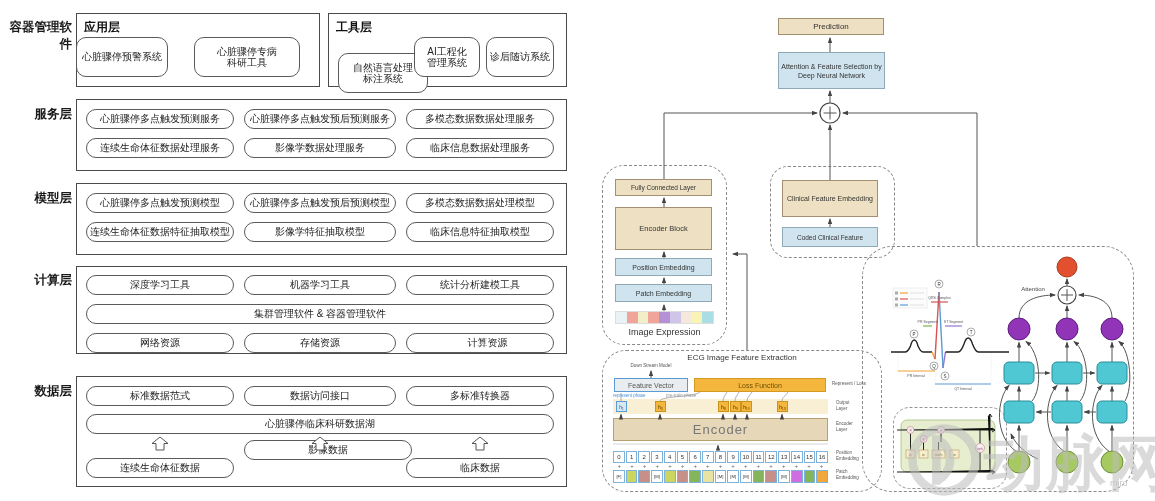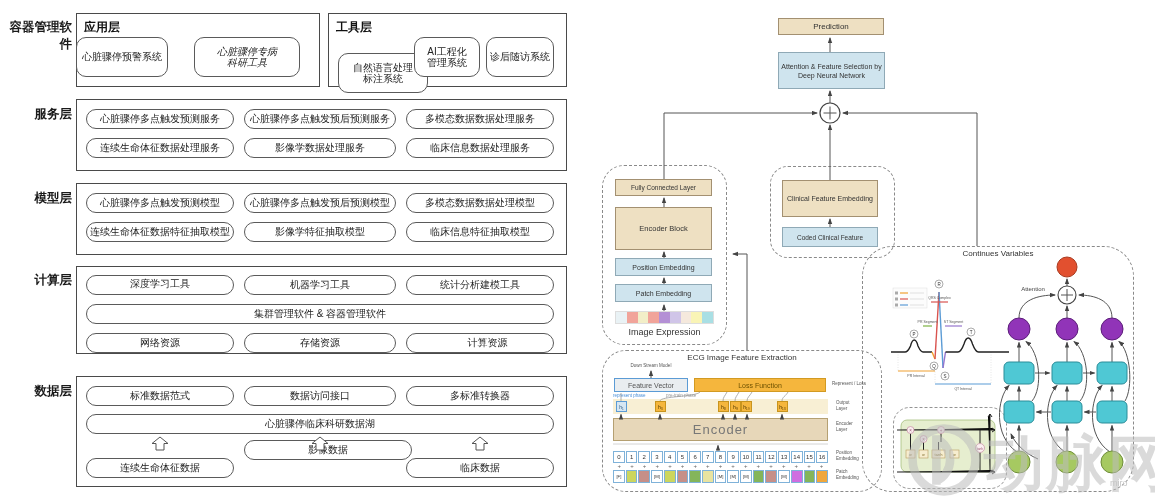--- a/index.html
+++ b/index.html
@@ -147,21 +147,20 @@
       <div class="pcell mcell">[M]</div>
       <div class="pcell" style="background: rgb(207, 110, 224);"></div>
       <div class="pcell" style="background: rgb(132, 181, 90);"></div>
       <div class="pcell" style="background: rgb(240, 167, 60);"></div>
     </div>
   <div class="sideLbl" style="left:836px;top:450px;width:30px">Position
 Embedding</div>
   <div class="sideLbl" style="left:836px;top:469px;width:30px">Patch
 Embedding</div>
 
-  <div class="cap" style="left:862px;top:249px;width:272px;font-size:8px">Continues Variables</div>
   <div class="cap" style="left:1008px;top:286px;width:50px;font-size:6px;color:#444">Attention</div>
 
   <svg style="position:absolute;left:888px;top:276px" width="126" height="120" viewBox="0 0 126 120">
     <rect x="5" y="12" width="34" height="20" fill="#fcfcfc" stroke="#ddd" stroke-width="0.5"></rect>
     <g stroke-width="1.2">
       <rect x="7" y="15.5" width="3" height="3" fill="#aaa"></rect>
         <line x1="12" y1="17" x2="20" y2="17" stroke="#f0a030"></line>
         <line x1="22" y1="17" x2="36" y2="17" stroke="#ccc" stroke-width="0.6"></line>
       <rect x="7" y="21.5" width="3" height="3" fill="#aaa"></rect>
         <line x1="12" y1="23" x2="20" y2="23" stroke="#d9534f"></line>
@@ -350,21 +349,21 @@
   <div class="miro" style="left:486px;top:478px">miro</div>
   <div class="miro" style="left:1110px;top:478px">miro</div>
 <div class="llabel" style="left: 0px; top: 19px;">容器管理软件</div>
     <div class="llabel" style="left: 0px; top: 106px;">服务层</div>
     <div class="llabel" style="left: 0px; top: 190px;">模型层</div>
     <div class="llabel" style="left: 0px; top: 272px;">计算层</div>
     <div class="llabel" style="left: 0px; top: 383px;">数据层</div>
     <div class="sect" style="left: 76px; top: 13px; width: 244px; height: 74px;"></div>
     <div class="gtitle" style="left: 84px; top: 19px;">应用层</div>
     <div class="rbox" style="left: 76px; top: 37px; width: 92px; height: 40px;">心脏骤停预警系统</div>
-    <div class="rbox" style="left: 194px; top: 37px; width: 106px; height: 40px; font-style: italic;">心脏骤停专病
+    <div class="rbox" style="left: 194px; top: 37px; width: 106px; height: 40px;">心脏骤停专病
 科研工具</div>
     <div class="sect" style="left: 328px; top: 13px; width: 239px; height: 74px;"></div>
     <div class="gtitle" style="left: 336px; top: 19px;">工具层</div>
     <div class="rbox" style="left: 338px; top: 37px; width: 90px; height: 40px; margin-top: 16px;">自然语言处理
 标注系统</div>
     <div class="rbox" style="left: 414px; top: 37px; width: 66px; height: 40px;">AI工程化
 管理系统</div>
     <div class="rbox" style="left: 486px; top: 37px; width: 68px; height: 40px;">诊后随访系统</div>
     <div class="sect" style="left: 76px; top: 99px; width: 491px; height: 72px;"></div>
     <div class="rbox" style="left: 86px; top: 109px; width: 148px; height: 20px;">心脏骤停多点触发预测服务</div>
@@ -374,21 +373,21 @@
     <div class="rbox" style="left: 244px; top: 138px; width: 152px; height: 20px;">影像学数据处理服务</div>
     <div class="rbox" style="left: 406px; top: 138px; width: 148px; height: 20px;">临床信息数据处理服务</div>
     <div class="sect" style="left: 76px; top: 183px; width: 491px; height: 72px;"></div>
     <div class="rbox" style="left: 86px; top: 193px; width: 148px; height: 20px;">心脏骤停多点触发预测模型</div>
     <div class="rbox" style="left: 244px; top: 193px; width: 152px; height: 20px;">心脏骤停多点触发预后预测模型</div>
     <div class="rbox" style="left: 406px; top: 193px; width: 148px; height: 20px;">多模态数据数据处理模型</div>
     <div class="rbox" style="left: 86px; top: 222px; width: 148px; height: 20px;">连续生命体征数据特征抽取模型</div>
     <div class="rbox" style="left: 244px; top: 222px; width: 152px; height: 20px; border-radius: 10px;">影像学特征抽取模型</div>
     <div class="rbox" style="left: 406px; top: 222px; width: 148px; height: 20px;">临床信息特征抽取模型</div>
     <div class="sect" style="left: 76px; top: 266px; width: 491px; height: 88px;"></div>
-    <div class="rbox" style="left: 86px; top: 275px; width: 148px; height: 20px; font-family: Liberation Mono, monospace;">深度学习工具</div>
+    <div class="rbox" style="left: 86px; top: 275px; width: 148px; height: 20px;">深度学习工具</div>
     <div class="rbox" style="left: 244px; top: 275px; width: 152px; height: 20px;">机器学习工具</div>
     <div class="rbox" style="left: 406px; top: 275px; width: 148px; height: 20px;">统计分析建模工具</div>
     <div class="rbox" style="left: 86px; top: 304px; width: 468px; height: 20px;">集群管理软件 &amp; 容器管理软件</div>
     <div class="rbox" style="left: 86px; top: 333px; width: 148px; height: 20px;">网络资源</div>
     <div class="rbox" style="left: 244px; top: 333px; width: 152px; height: 20px;">存储资源</div>
     <div class="rbox" style="left: 406px; top: 333px; width: 148px; height: 20px; padding-left: 15px;">计算资源</div>
     <div class="sect" style="left: 76px; top: 376px; width: 491px; height: 111px;"></div>
     <div class="rbox" style="left: 86px; top: 386px; width: 148px; height: 20px;">标准数据范式</div>
     <div class="rbox" style="left: 244px; top: 386px; width: 152px; height: 20px;">数据访问接口</div>
     <div class="rbox" style="left: 406px; top: 386px; width: 148px; height: 20px;">多标准转换器</div>

